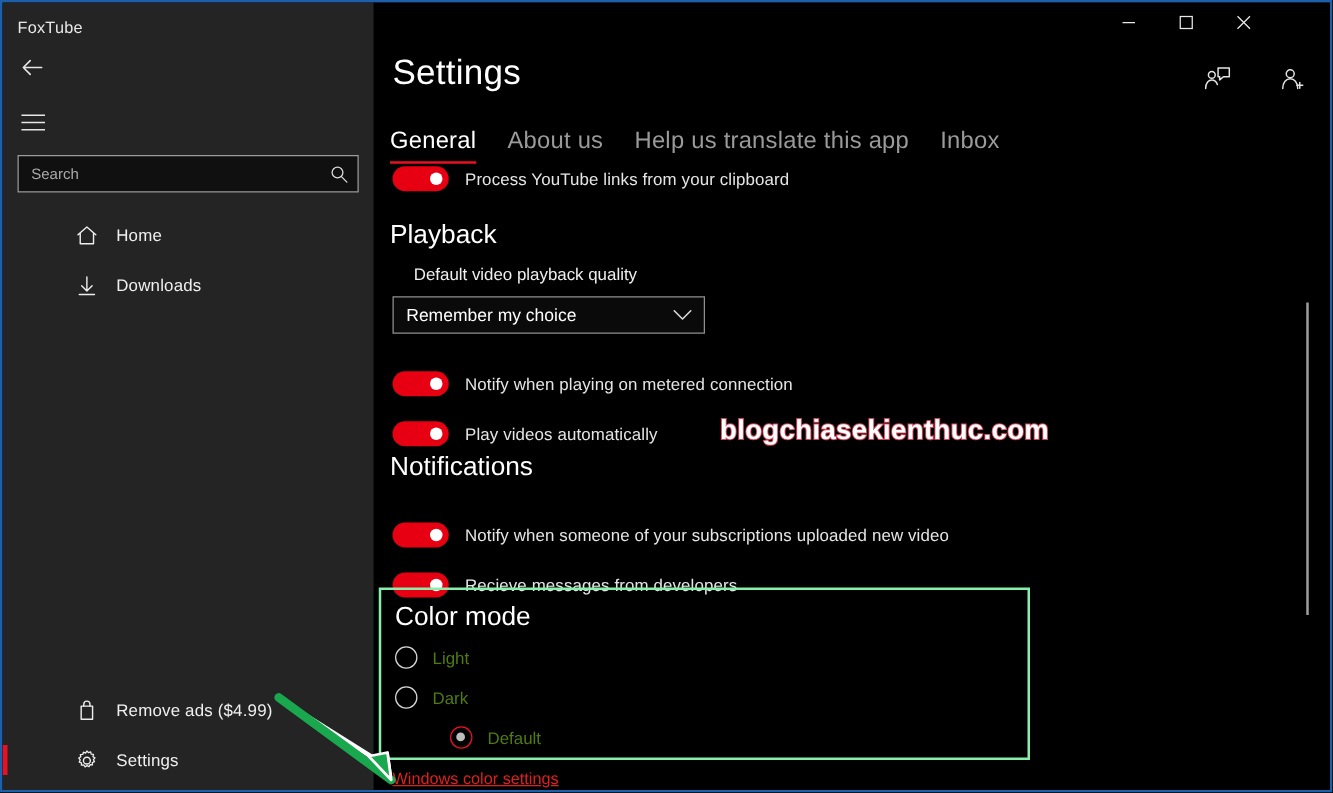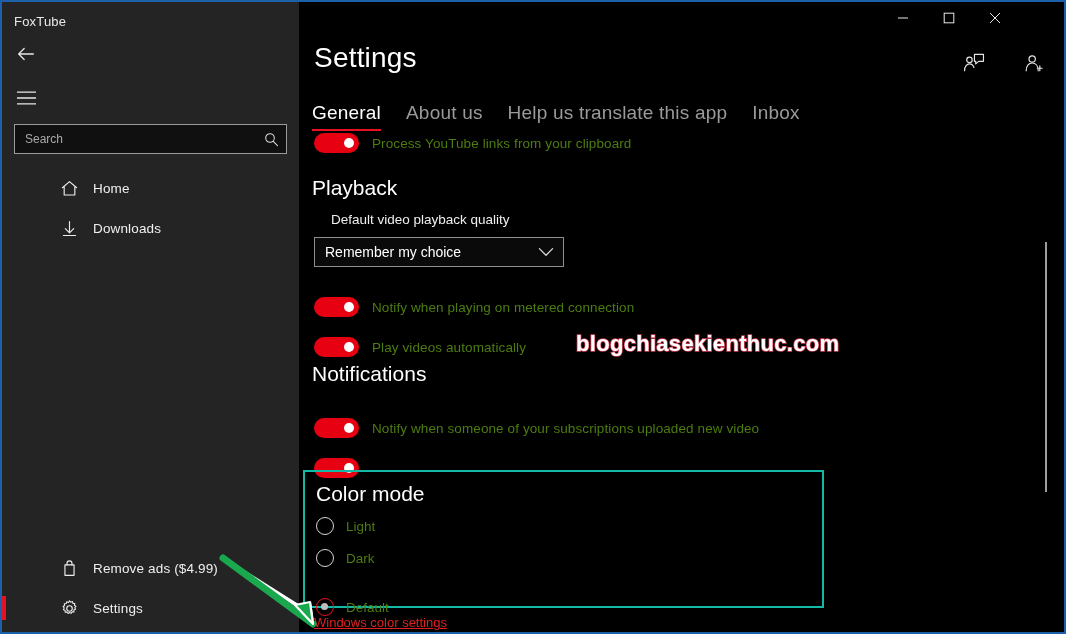--- a/index.html
+++ b/index.html
@@ -128,21 +128,21 @@
   .toggle-row { position: absolute; display: flex; align-items: center; }
   .toggle {
     position: relative; width: 45px; height: 20px; border-radius: 10px;
     background: #e60012; flex: none; cursor: pointer;
   }
   .toggle .knob {
     position: absolute; right: 5px; top: 5px;
     width: 10px; height: 10px; border-radius: 50%; background: #fff;
   }
   .toggle-label {
-    margin-left: 13px; font-size: 13.5px; color: #4d7c0f; letter-spacing: .1px;
+    margin-left: 13px; font-size: 13.5px; color: #e5e5e5; letter-spacing: .1px;
     white-space: nowrap;
   }
 
   .section-head {
     position: absolute; font-size: 21px; color: #ffffff; font-weight: 400;
   }
   .sub-label {
     position: absolute; font-size: 13.5px; color: #efefef;
   }
 
@@ -156,21 +156,21 @@
     flex: 1; padding-left: 10px; font-size: 14px; color: #ffffff;
   }
   #quality-chev {
     width: 34px; display:flex; align-items:center; justify-content:center;
   }
 
   
   #colormode-box {
     position: absolute; left: 4px; top: 340px;
     width: 521px; height: 138px;
-    border: 2px solid #14b8a6;
+    border: 2px solid #86efac;
   }
   #colormode-title {
     position: absolute; left: 11px; top: 10px;
     font-size: 21px; color: #fff; font-weight: 400;
   }
   .radio-row {
     position: absolute; left: 11px; display: flex; align-items: center;
     cursor: pointer;
   }
   .radio {
@@ -371,34 +371,35 @@
         <div class="toggle">
           <span class="knob"></span>
         </div>
         <span class="toggle-label">Notify when someone of your subscriptions uploaded new video</span>
       </div>
 
       <div class="toggle-row" style="left:15px; top:328px;">
         <div class="toggle">
           <span class="knob"></span>
         </div>
+        <span class="toggle-label">Recieve messages from developers</span>
       </div>
 
       <div id="colormode-box">
         <div id="colormode-title">Color mode</div>
 
         <div class="radio-row" style="top:45px;">
           <span class="radio"></span>
           <span class="radio-label">Light</span>
         </div>
         <div class="radio-row" style="top:77px;">
           <span class="radio"></span>
           <span class="radio-label">Dark</span>
         </div>
-        <div class="radio-row" style="top:126px;">
+        <div class="radio-row" style="top:109px;margin-left:44px;">
           <span class="radio checked"></span>
           <span class="radio-label">Default</span>
         </div>
       </div>
 
       <div id="win-color-link">Windows color settings</div>
     </div>
 
     <div id="scrollbar-track">
       <div id="scrollbar-thumb"></div>

